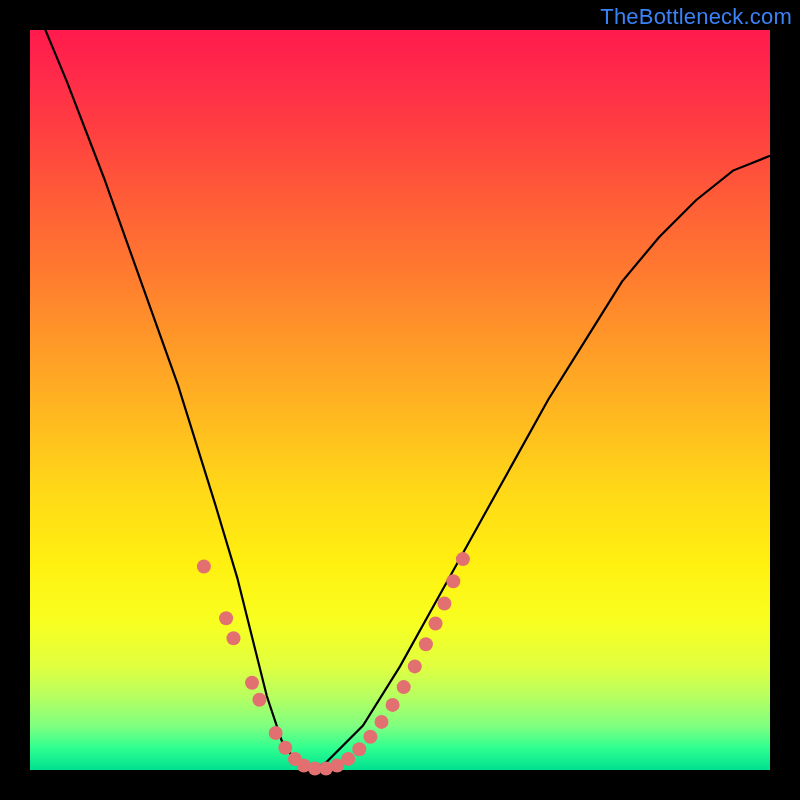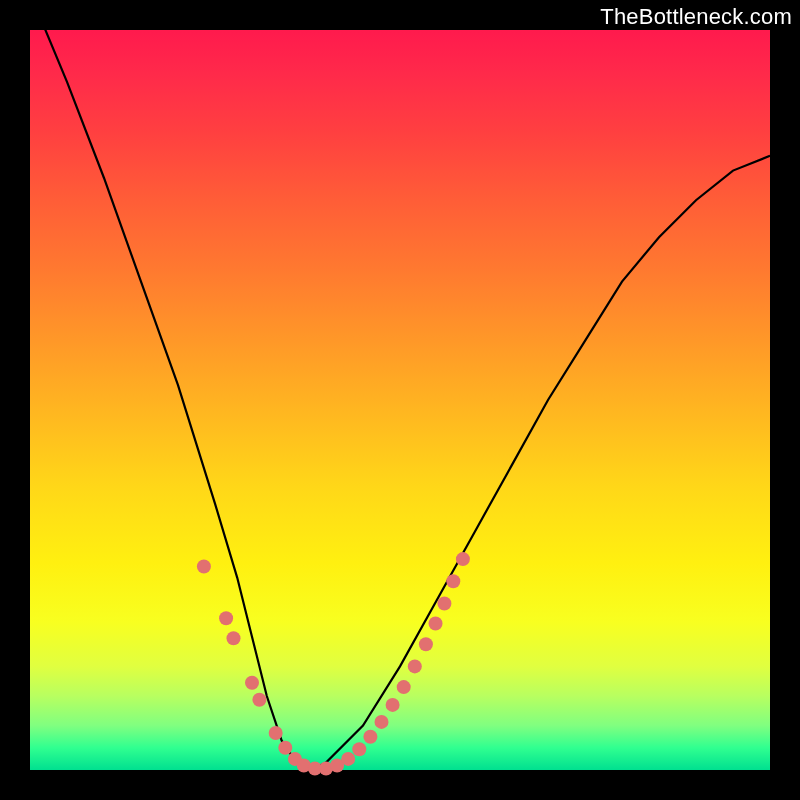--- a/index.html
+++ b/index.html
@@ -42,21 +42,21 @@
       #b8ff60 90%,
       #80ff80 94%,
       #30ff90 97%,
       #00e090 100%
     );
   }
   .watermark {
     position: absolute;
     top: 4px;
     right: 8px;
-    color: #ffffff;
+    color: #3b82f6;
     font-size: 22px;
     letter-spacing: 0.2px;
   }
   svg.curve {
     position: absolute;
     top: 0;
     left: 0;
     width: 740px;
     height: 740px;
     overflow: visible;

